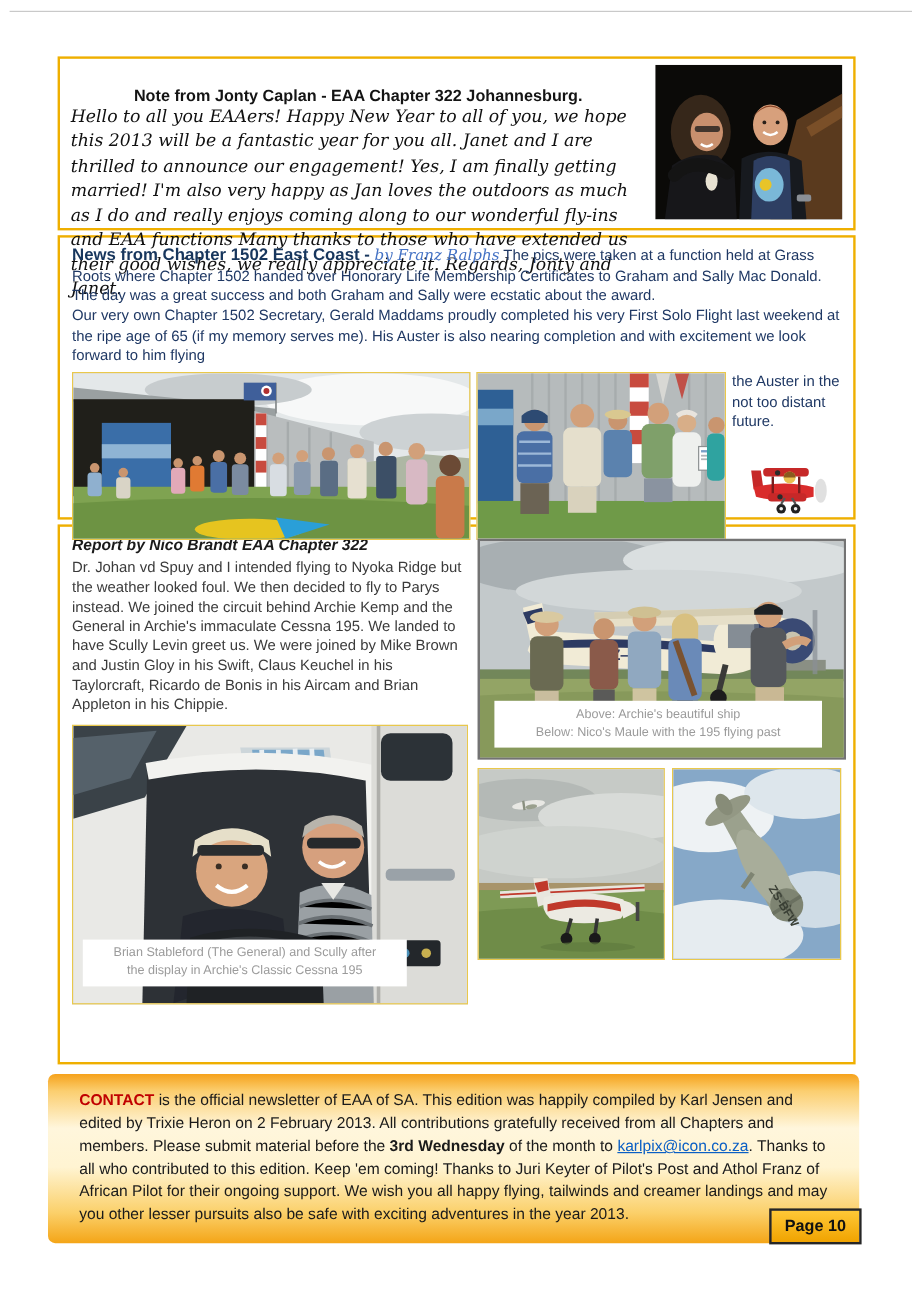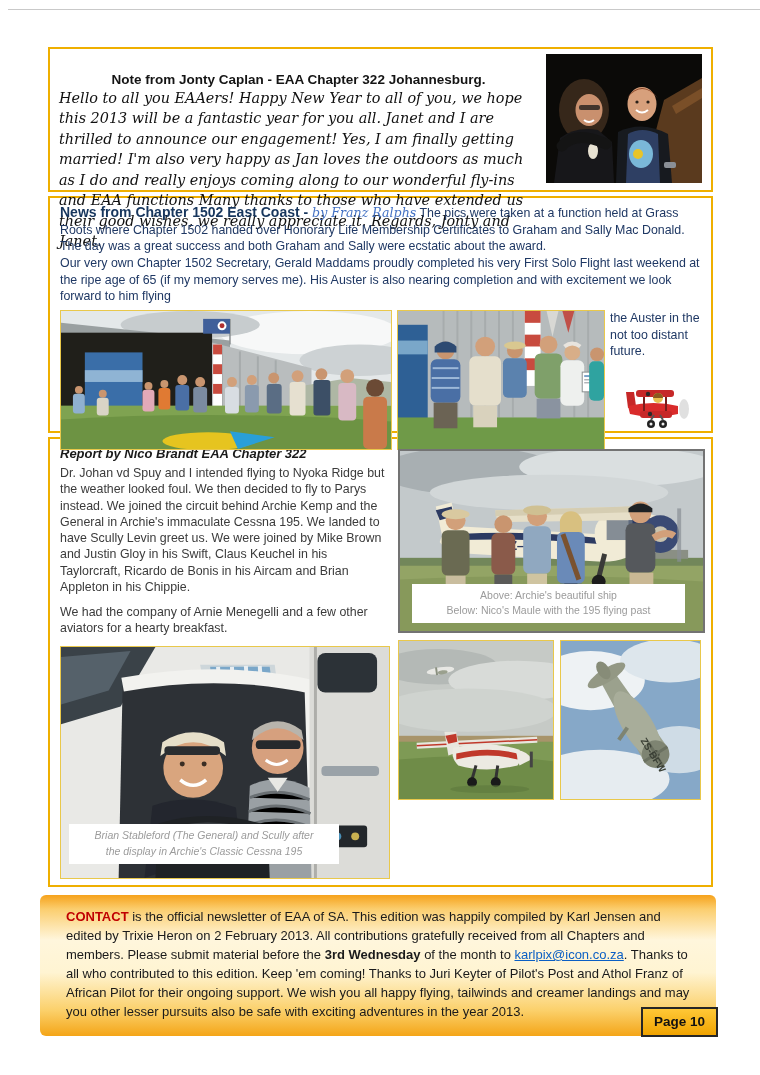--- a/index.html
+++ b/index.html
@@ -26,21 +26,21 @@
   .s2-side{flex:1;}
   .s2-side p{margin:0;color:#1F3864;}
   .clipart{margin:22px auto 0 auto;width:72px;height:48px;}
 
   .box3{margin-top:4px;height:450px;padding:6px 10px 10px 10px;display:flex;gap:8px;
         color:#3b3b3b;font-size:12.4px;line-height:1.31;}
   .col-left{flex:0 0 330px;}
   .col-right{flex:1;min-width:0;}
   .s3-head{font-size:13px;font-weight:bold;color:#1a1a1a;margin:0 0 3px 0;font-style:italic;}
   .box3 p{margin:0 0 9px 0;}
-  .ph-cockpit{width:330px;height:233px;margin-top:3px;border:1px solid #E9C84B;box-sizing:border-box;font-style:italic;}
+  .ph-cockpit{width:330px;height:233px;margin-top:3px;border:1px solid #E9C84B;box-sizing:border-box;}
   .ph-cessna{width:307px;height:184px;margin-top:4px;border:2px solid #737373;box-sizing:border-box;}
   .row2{display:flex;gap:6px;margin-top:7px;}
   .ph-maule{width:158px;height:160px;border:1px solid #E9C84B;box-sizing:border-box;}
   .ph-flying{width:143px;height:160px;border:1px solid #E9C84B;box-sizing:border-box;}
 
   .caption{position:absolute;background:#fff;color:#9b9b9b;font-size:10.5px;line-height:1.5;
            text-align:center;padding:4px 10px;}
   .cap-cessna{left:12px;right:18px;bottom:8px;}
   .cap-cockpit{left:8px;bottom:14px;width:250px;}
 
@@ -235,21 +235,20 @@
           </svg>
         </div>
       </div>
     </div>
   </section>
 
   <section class="box box3">
     <div class="col-left">
       <h2 class="s3-head">Report by Nico Brandt EAA Chapter 322</h2>
       <p>Dr. Johan vd Spuy and I intended flying to Nyoka Ridge but the weather looked foul. We then decided to fly to Parys instead. We joined the circuit behind Archie Kemp and the General in Archie's immaculate Cessna 195. We landed to have Scully Levin greet us. We were joined by Mike Brown and Justin Gloy in his Swift, Claus Keuchel in his Taylorcraft, Ricardo de Bonis in his Aircam and Brian Appleton in his Chippie.</p>
-      <p>We had the company of Arnie Menegelli and a few other aviators for a hearty breakfast.</p>
       <div class="photo ph-cockpit">
         <svg viewBox="0 0 330 233" width="328" height="231" preserveAspectRatio="none">
           <rect width="330" height="233" fill="#e9e9e6"></rect>
           <polygon points="0,0 95,0 60,60 0,78" fill="#3a4248"></polygon>
           <polygon points="0,10 70,4 48,44 0,58" fill="#55616a"></polygon>
           <polygon points="140,18 215,18 220,58 148,62" fill="#cdd6da"></polygon>
           <g>
             <polygon points="150,20 210,20 214,54 154,58" fill="#7aa7c9"></polygon>
             <g stroke="#e8eef2" stroke-width="4">
                 <line x1="158" y1="20" x2="160" y2="57"></line>

